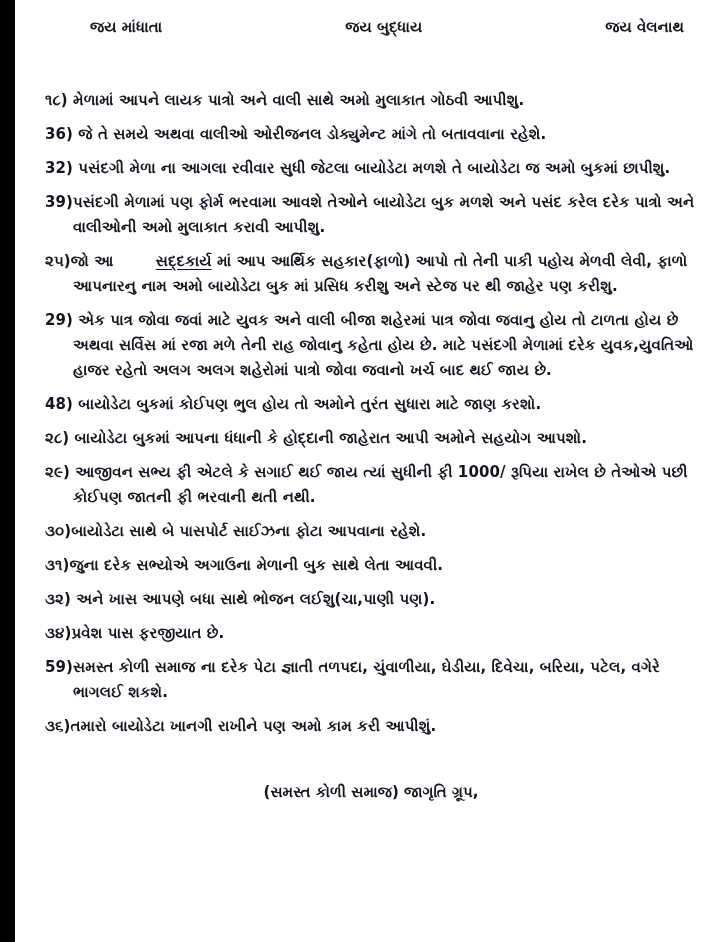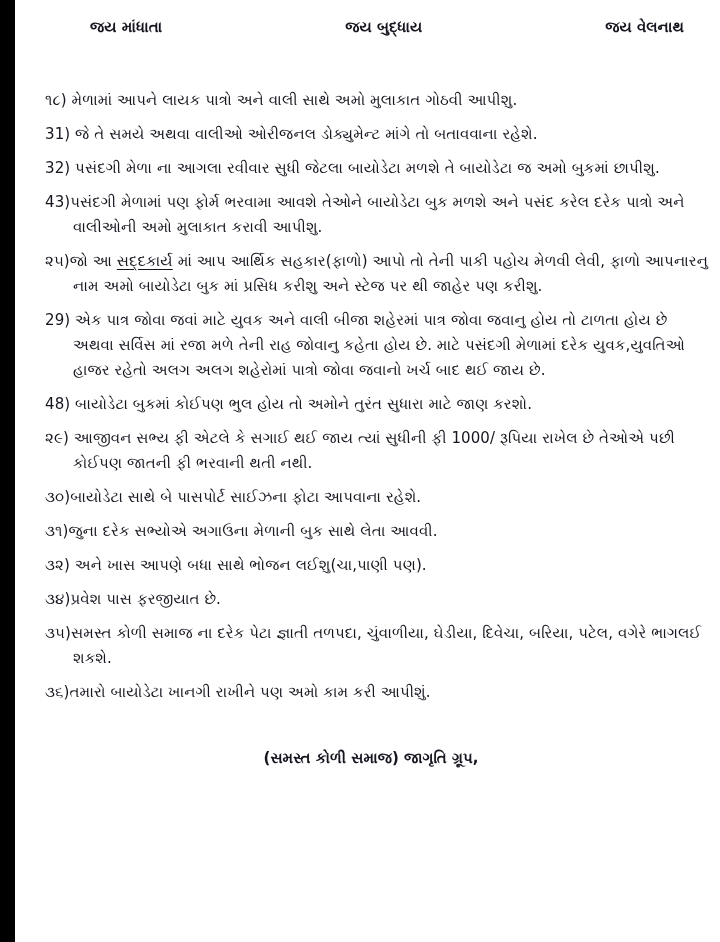--- a/index.html
+++ b/index.html
@@ -38,30 +38,31 @@
     box-sizing: border-box;
     padding: 0 28px 0 60px;
     font-size: 15px;
     font-weight: 600;
   }
   .list-block {
     margin-top: 52px;
   }
   .list-block p {
     font-size: 15px;
-    font-weight: 400;
+    font-weight: 700;
     line-height: 25px;
     margin: 0 0 9px 0;
     padding-left: 43px;
     text-indent: -28px;
     letter-spacing: 0.1px;
   }
   .u {
     text-decoration: underline;
     text-underline-offset: 3px;
+    margin-left: 37px;
   }
   .footer-block {
     margin-top: 44px;
     text-align: center;
     font-weight: 600;
   }
   .footer-org {
     font-size: 15px;
     margin: 0 0 14px 0;
   }
@@ -74,32 +75,33 @@
 <div class="page">
 
   <div class="header-row">
     <span>જય માંધાતા</span>
     <span>જય બુદ્ધાય</span>
     <span>જય વેલનાથ</span>
   </div>
 
   <div class="list-block">
     <p>૧૮) મેળામાં આપને લાયક પાત્રો અને વાલી સાથે અમો મુલાકાત ગોઠવી આપીશુ.</p>
-    <p>31) જે તે સમયે અથવા વાલીઓ ઓરીજનલ ડોક્યુમેન્ટ માંગે તો બતાવવાના રહેશે.</p>
+    <p>36) જે તે સમયે અથવા વાલીઓ ઓરીજનલ ડોક્યુમેન્ટ માંગે તો બતાવવાના રહેશે.</p>
     <p>32) પસંદગી મેળા ના આગલા રવીવાર સુધી જેટલા બાયોડેટા મળશે તે બાયોડેટા જ અમો બુકમાં છાપીશુ.</p>
-    <p>43)પસંદગી મેળામાં પણ ફોર્મ ભરવામા આવશે તેઓને બાયોડેટા બુક મળશે અને પસંદ કરેલ  દરેક પાત્રો અને વાલીઓની અમો મુલાકાત કરાવી આપીશુ.</p>
+    <p>39)પસંદગી મેળામાં પણ ફોર્મ ભરવામા આવશે તેઓને બાયોડેટા બુક મળશે અને પસંદ કરેલ  દરેક પાત્રો અને વાલીઓની અમો મુલાકાત કરાવી આપીશુ.</p>
     <p><span>૨૫)જો આ </span><span class="u">સદ્દકાર્ય</span><span> માં આપ આર્થિક સહકાર(ફાળો) આપો તો તેની પાકી પહોચ મેળવી લેવી, ફાળો આપનારનુ નામ અમો બાયોડેટા બુક માં પ્રસિધ કરીશુ અને સ્ટેજ પર થી જાહેર પણ કરીશુ.</span></p>
     <p>29) એક પાત્ર જોવા જવાં માટે યુવક અને વાલી બીજા શહેરમાં પાત્ર જોવા જવાનુ હોય તો ટાળતા હોય છે અથવા સર્વિસ માં રજા મળે તેની રાહ જોવાનુ કહેતા હોય છે. માટે પસંદગી મેળામાં દરેક યુવક,યુવતિઓ હાજર રહેતો અલગ અલગ શહેરોમાં પાત્રો જોવા જવાનો ખર્ચ બાદ થઈ જાય છે.</p>
     <p>48) બાયોડેટા બુકમાં કોઈપણ ભુલ હોય તો અમોને તુરંત સુધારા માટે જાણ કરશો.</p>
+    <p>૨૮) બાયોડેટા બુકમાં આપના ધંધાની કે હોદ્દાની જાહેરાત આપી અમોને સહયોગ આપશો.</p>
     <p>૨૯) આજીવન સભ્ય ફી એટલે કે સગાઈ થઈ જાય ત્યાં સુધીની ફી 1000/ રૂપિયા રાખેલ છે તેઓએ પછી કોઈપણ જાતની ફી ભરવાની થતી નથી.</p>
     <p>૩૦)બાયોડેટા સાથે બે પાસપોર્ટ સાઈઝના ફોટા આપવાના રહેશે.</p>
     <p>૩૧)જુના દરેક સભ્યોએ અગાઉના મેળાની બુક સાથે લેતા આવવી.</p>
     <p>૩૨) અને ખાસ આપણે બધા સાથે ભોજન લઈશુ(ચા,પાણી પણ).</p>
     <p>૩૪)પ્રવેશ પાસ ફરજીયાત છે.</p>
-    <p>૩૫)સમસ્ત કોળી સમાજ ના દરેક પેટા જ્ઞાતી તળપદા, ચુંવાળીયા, ઘેડીયા, દિવેચા, બરિયા, પટેલ, વગેરે ભાગલઈ શકશે.</p>
+    <p>59)સમસ્ત કોળી સમાજ ના દરેક પેટા જ્ઞાતી તળપદા, ચુંવાળીયા, ઘેડીયા, દિવેચા, બરિયા, પટેલ, વગેરે ભાગલઈ શકશે.</p>
     <p>૩૬)તમારો બાયોડેટા ખાનગી રાખીને પણ અમો કામ કરી આપીશું.</p>
   </div>
 
   <div class="footer-block">
     <p class="footer-org">(સમસ્ત કોળી સમાજ) જાગૃતિ ગ્રૂપ,</p>
 
   </div>
 
 </div>
 

